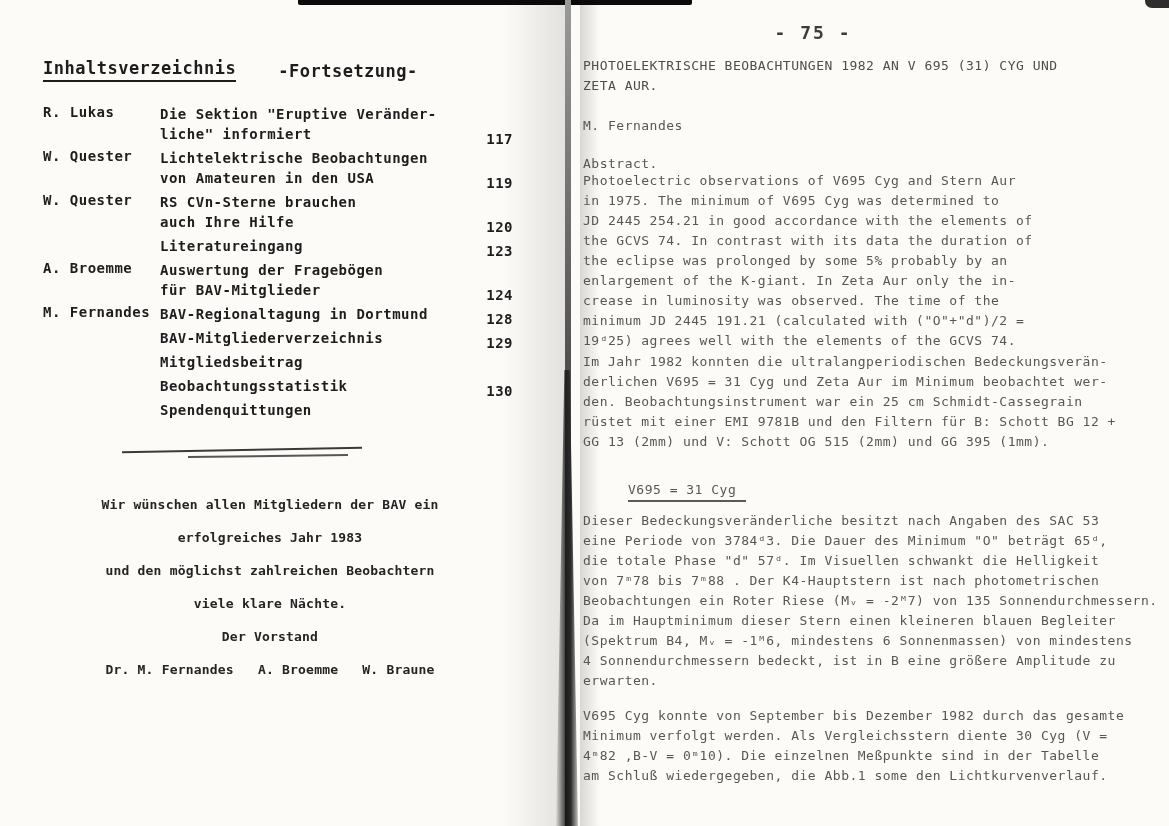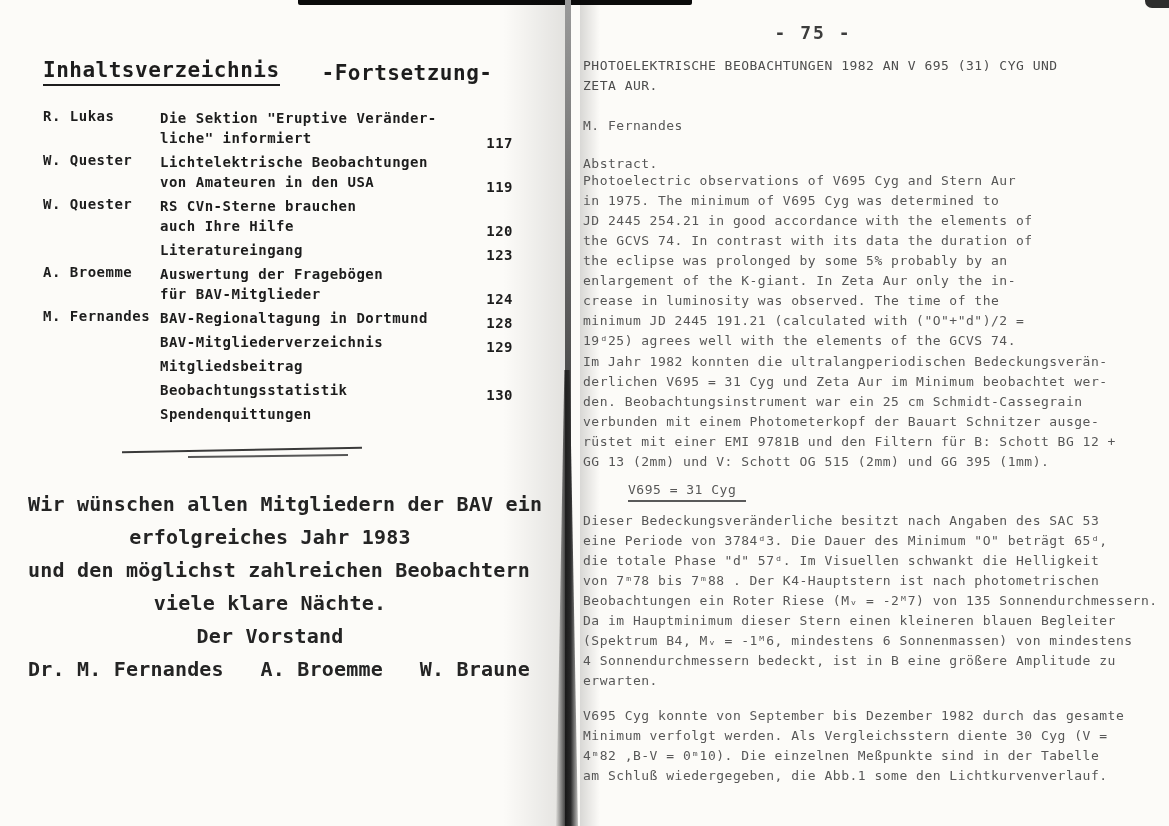--- a/index.html
+++ b/index.html
@@ -19,36 +19,36 @@
     background:linear-gradient(180deg,#9a9a9a 0%,#4e4e4e 45%,#131313 100%);}
   .spine-wedge{position:absolute;left:556px;top:370px;width:22px;height:456px;
     background:linear-gradient(90deg,rgba(20,20,20,0.05) 0%,rgba(25,25,25,0.85) 45%,rgba(45,45,45,0.95) 70%,rgba(20,20,20,0.25) 100%);
     clip-path:polygon(38% 0,62% 0,100% 100%,0% 100%);}
   .right-page-shadow{position:absolute;left:580px;top:0;width:20px;height:100%;
     background:linear-gradient(90deg,rgba(0,0,0,0.14) 0%,rgba(0,0,0,0) 100%);}
 
   
   #left-page{position:absolute;left:0;top:0;width:583px;height:826px;color:#1d1d1d;}
   .toc{position:absolute;left:43px;top:58px;width:470px;font-size:14px;font-weight:bold;letter-spacing:0.5px;}
-  .toc-header{display:flex;align-items:flex-start;gap:42px;font-size:21px;}
+  .toc-header{display:flex;align-items:flex-start;gap:42px;font-size:17px;}
   .toc-main-title{border-bottom:2px solid #1d1d1d;padding-bottom:2px;}
   .toc-subtitle{padding-top:3px;}
   .toc-entries{margin-top:22px;}
   .toc-row{position:relative;width:470px;margin-bottom:4px;}
   .toc-author{position:absolute;left:0;top:0;white-space:pre;}
   .toc-title{display:block;margin-left:117px;}
   .toc-page{position:absolute;right:0;bottom:-3px;}
   .line{line-height:20px;white-space:pre;}
 
   .divider{position:absolute;}
   .divider-1{left:122px;top:449px;width:240px;height:2px;background:#3a3a3a;transform:rotate(-1.1deg);}
   .divider-2{left:188px;top:455px;width:160px;height:2px;background:#565656;transform:rotate(-0.8deg);}
 
   .wishes{position:absolute;left:28px;top:494px;width:484px;text-align:center;
-    font-size:20px;font-weight:bold;color:#242424;letter-spacing:0.2px;}
+    font-size:13px;font-weight:bold;color:#242424;letter-spacing:0.2px;}
   .wishes .line{margin-bottom:12px;line-height:21px;}
 
   
   #right-page{position:absolute;left:583px;top:0;width:586px;height:826px;color:#575757;
     font-size:13px;letter-spacing:0.5px;}
   .pagenum{position:absolute;left:170px;top:22px;width:120px;text-align:center;
     color:#3c3c3c;font-size:18px;font-weight:bold;letter-spacing:2px;}
   .art-title{position:absolute;left:0;top:56px;color:#4d4d4d;}
   .art-author{position:absolute;left:0;top:118px;white-space:pre;}
   .abstract{position:absolute;left:0;top:156px;display:flex;flex-direction:column;}
@@ -192,21 +192,20 @@
           <div class="line">crease in luminosity was observed. The time of the</div>
           <div class="line">minimum JD 2445 191.21 (calculated with ("O"+"d")/2 =</div>
           <div class="line">19ᵈ25) agrees well with the elements of the GCVS 74.</div>
         </span>
     </div>
 
     <div class="para1">
         <div class="line">Im Jahr 1982 konnten die ultralangperiodischen Bedeckungsverän-</div>
         <div class="line">derlichen V695 = 31 Cyg und Zeta Aur im Minimum beobachtet wer-</div>
         <div class="line">den. Beobachtungsinstrument war ein 25 cm Schmidt-Cassegrain</div>
-        <div class="line">verbunden mit einem Photometerkopf der Bauart Schnitzer ausge-</div>
         <div class="line">rüstet mit einer EMI 9781B und den Filtern für B: Schott BG 12 +</div>
         <div class="line">GG 13 (2mm) und V: Schott OG 515 (2mm) und GG 395 (1mm).</div>
       </div>
 
     <div class="section-heading">
       <span>V695 = 31 Cyg</span>
     </div>
 
     <div class="para2">
         <div class="line">Dieser Bedeckungsveränderliche besitzt nach Angaben des SAC 53</div>

